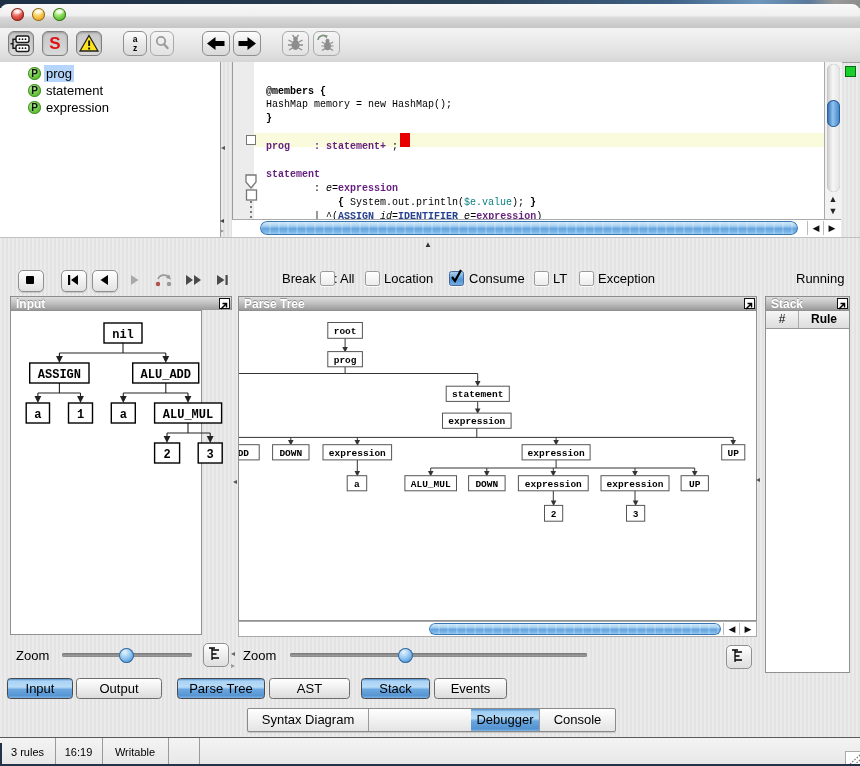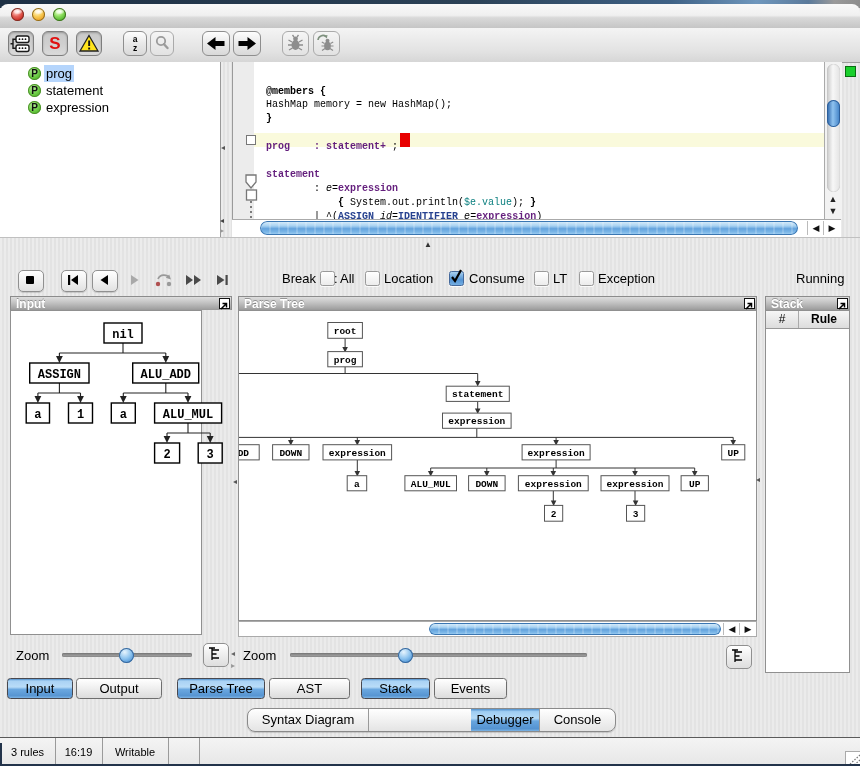--- a/index.html
+++ b/index.html
@@ -89,21 +89,21 @@
   .zthumb{position:absolute;width:15px;height:15px;border-radius:50%;
     background:radial-gradient(circle at 38% 28%,#e6f4fd,#8ec4ef 45%,#4c93d6 80%,#3a7dbd);
     box-shadow:0 0 0 1px #39689c inset;}
   .zbtn{position:absolute;width:24px;height:22px;border-radius:5px;border:1px solid #909090;
     background:linear-gradient(#ffffff,#ececec 55%,#dedede);}
   
   .vbtn{position:absolute;top:678px;height:21px;border:1px solid #6e6e6e;border-radius:3.5px;box-sizing:border-box;
     background:linear-gradient(#ffffff,#f0f0f0 45%,#dcdcdc);font-size:13px;text-align:center;line-height:19px;color:#000;}
   .vbtn.sel{background:linear-gradient(#4e8ecb 0%,#a9d2f4 10%,#b9dcf8 42%,#6ba8e0 55%,#5795d2 88%,#7db4e4 100%);border-color:#48484f;}
   
-  #tabs{position:absolute;left:247px;top:708px;width:367px;height:22px;border:1px solid #8a8a8a;border-radius:8px;
+  #tabs{position:absolute;left:247px;top:708px;width:367px;height:22px;border:1px solid #8a8a8a;border-radius:2px;
     background:linear-gradient(#ffffff,#f0f0f0 55%,#e4e4e4);overflow:hidden;box-shadow:0 1px 1px rgba(0,0,0,.15);}
   .tabseg{position:absolute;top:0;height:22px;font-size:13px;text-align:center;line-height:21px;color:#000;border-right:1px solid #999;box-sizing:border-box;}
   .tabseg.sel{background:linear-gradient(#4e8ecb 0%,#9fcdf2 12%,#b4daf7 42%,#68a6df 55%,#5493d1 90%,#7db4e4 100%);}
   
   #status{position:absolute;left:0;top:737px;width:860px;height:29px;border-top:1px solid #5a5a5a;
     background:linear-gradient(#f4f4f4,#e6e6e6);}
   .scell{position:absolute;top:0;height:29px;border-right:1px solid #9a9a9a;font-size:11px;line-height:28px;text-align:center;color:#000;}
 </style>
 </head>
 <body>

